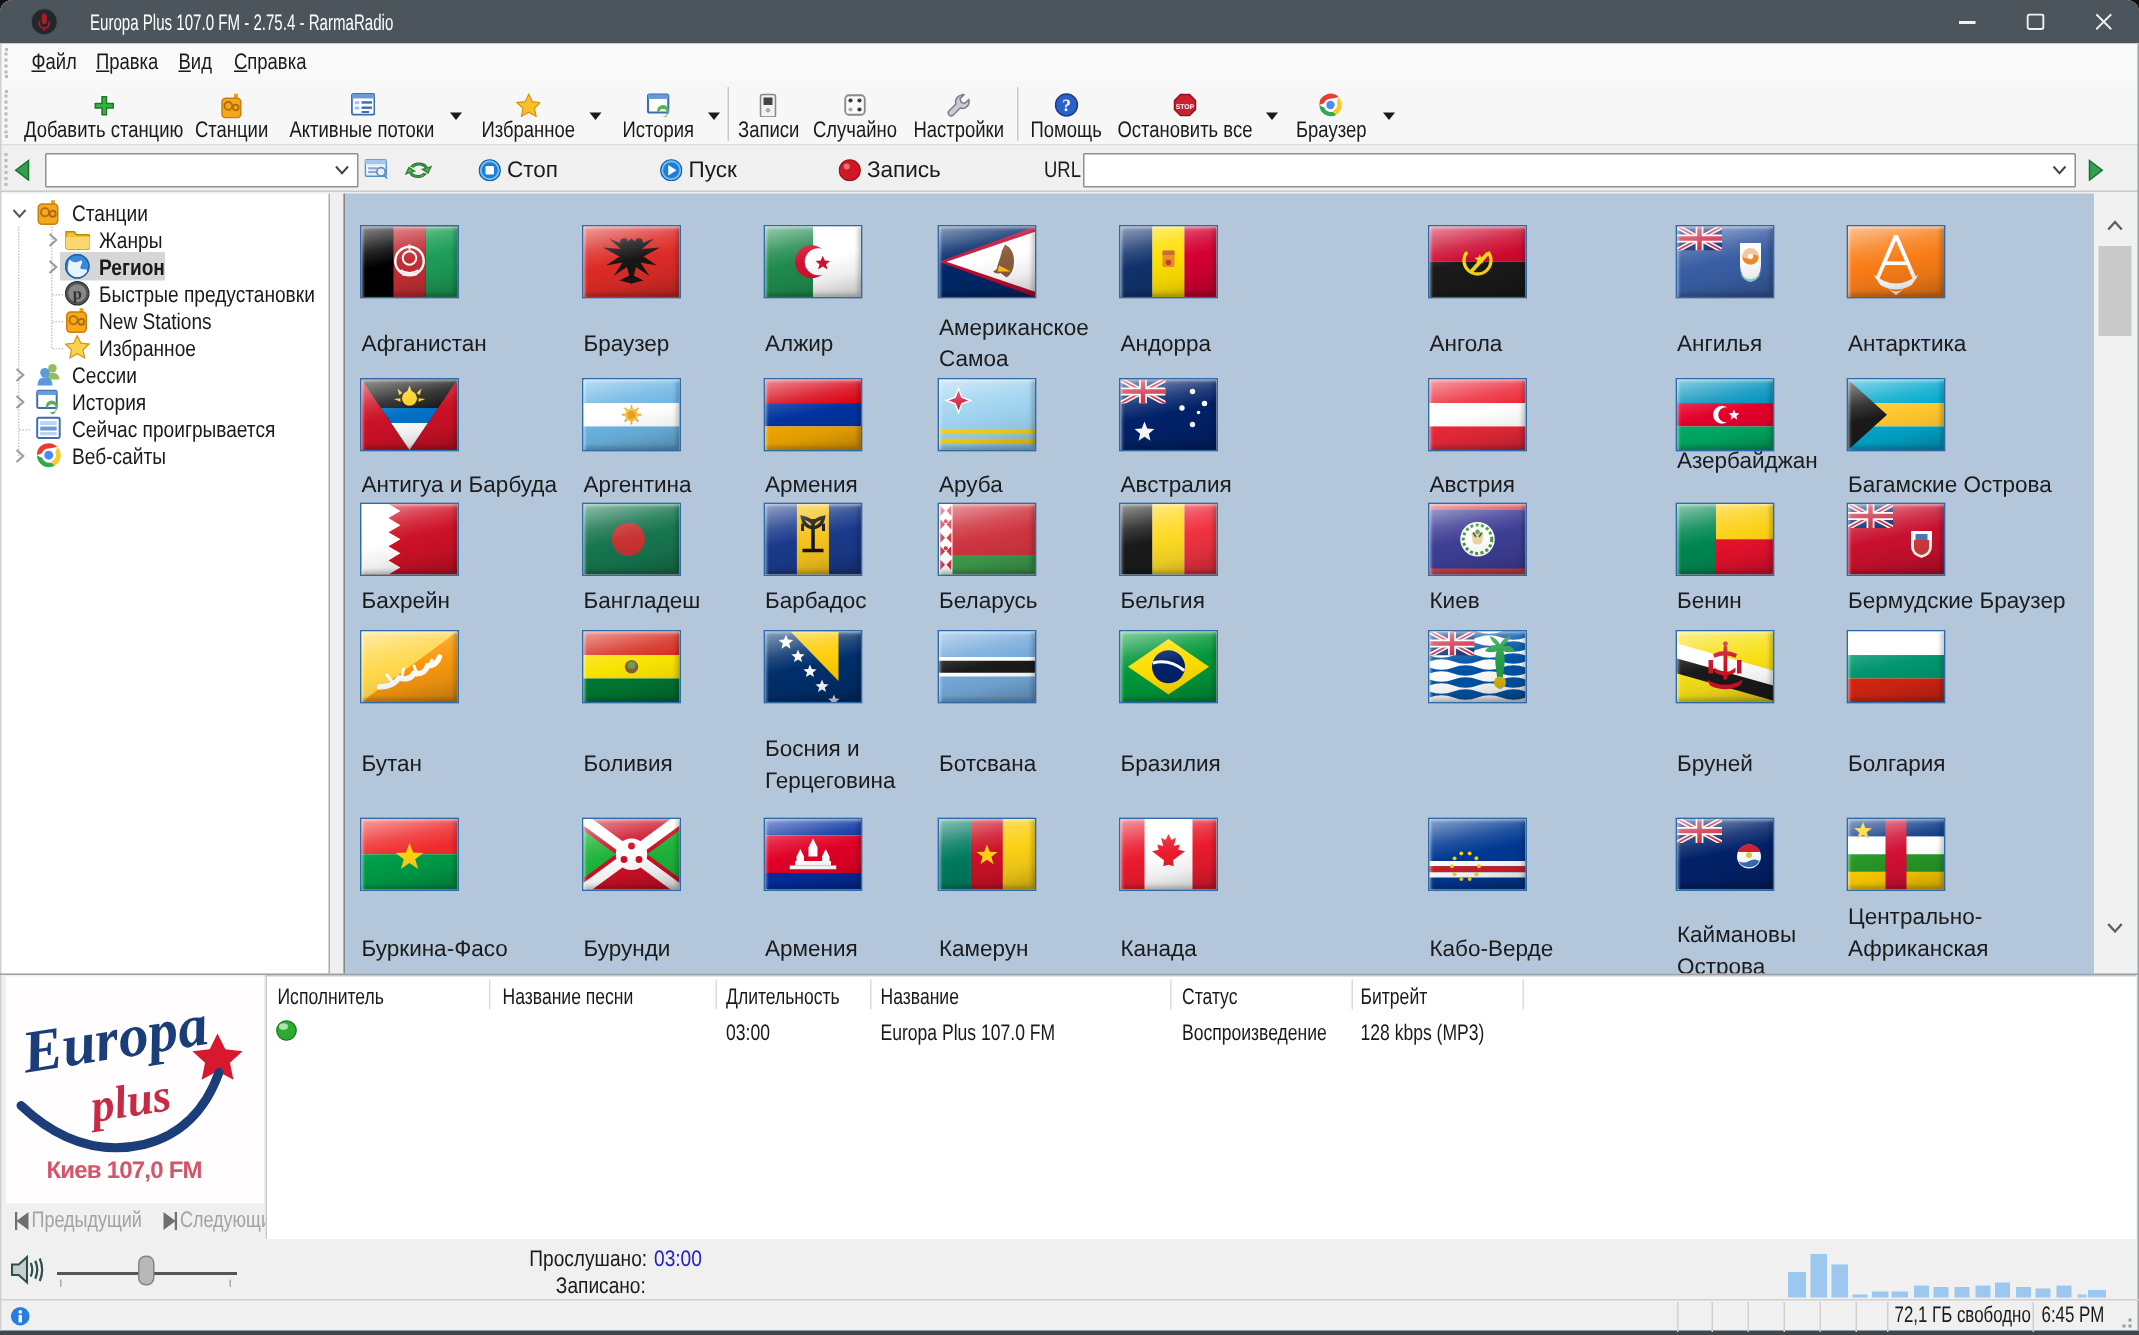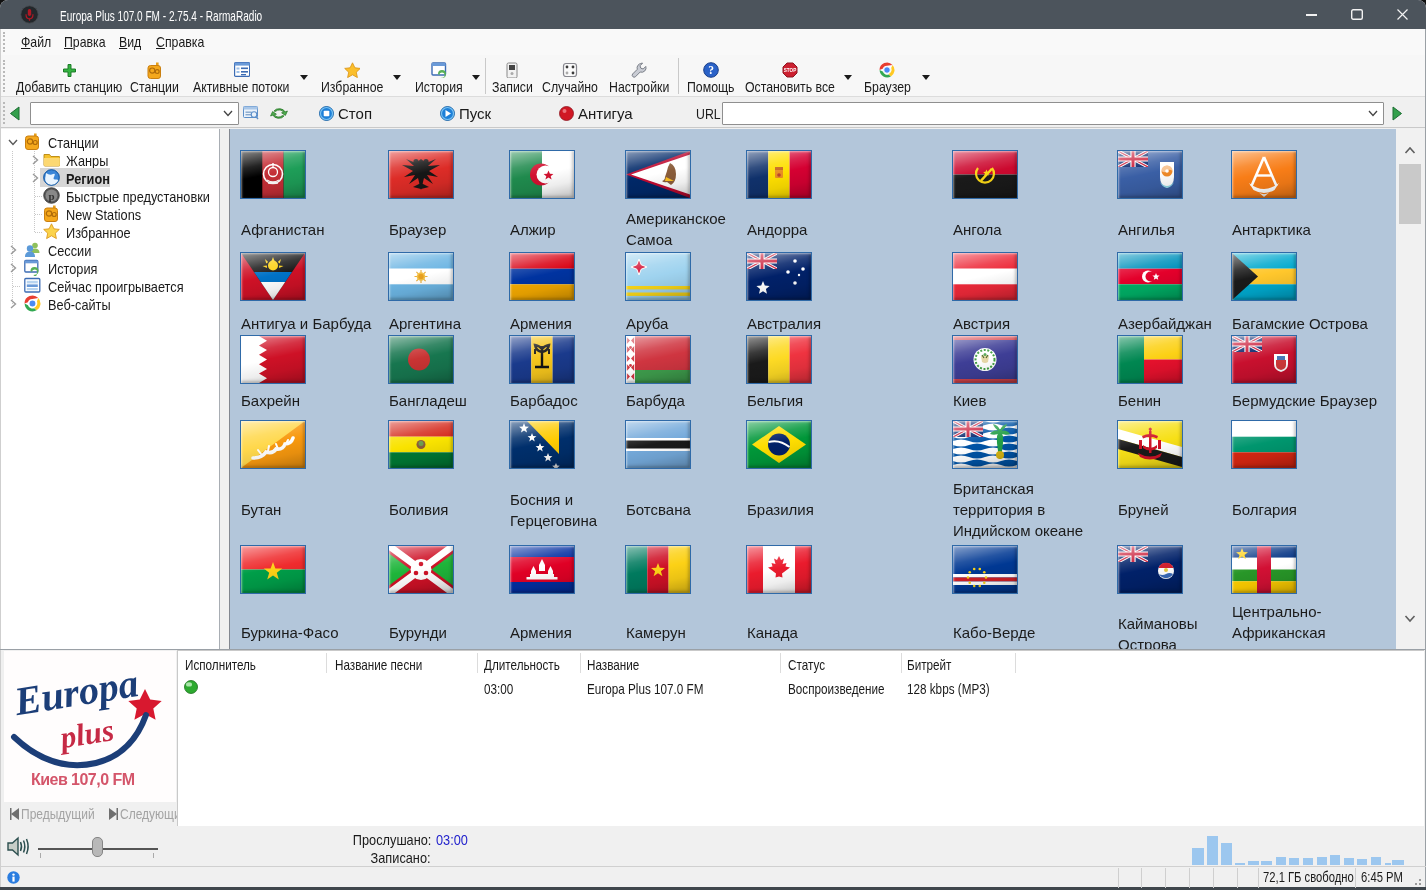--- a/index.html
+++ b/index.html
@@ -163,21 +163,21 @@
     <svg class="abs" style="left:440px;top:106px" width="15" height="15" viewBox="0 0 15 15">
       <circle cx="7.5" cy="7.5" r="7" fill="#1d80d8" stroke="#0f5a9e" stroke-width="0.8"></circle>
       <circle cx="7.5" cy="7.5" r="6" fill="none" stroke="#79c0f0" stroke-width="1.2"></circle>
       <path d="M5.5 4 L11 7.5 L5.5 11 Z" fill="#fff"></path>
     </svg>
     <div class="t" style="left:459px;top:105px">Пуск</div>
     <svg class="abs" style="left:559px;top:106px" width="15" height="15" viewBox="0 0 15 15">
       <circle cx="7.5" cy="7.5" r="7" fill="#d01824" stroke="#8e1420" stroke-width="0.8"></circle>
       <circle cx="5.5" cy="5" r="2" fill="#f08a90" opacity="0.8"></circle>
     </svg>
-    <div class="t" style="left:578px;top:105px">Антигуа</div>
+    <div class="t" style="left:578px;top:105px">Запись</div>
     <div class="t s82" style="left:696px;top:105px">URL</div>
     <div class="abs" style="left:722px;top:102px;width:662px;height:23px;background:#fff;border:1px solid #8f8f8f;border-radius:1px"></div>
     <svg class="abs" style="left:1368px;top:110px" width="10" height="7" viewBox="0 0 10 7">
       <path d="M1 1 L5 5.5 L9 1" stroke="#444" stroke-width="1.3" fill="none"></path>
     </svg>
     <svg class="abs" style="left:1392px;top:106px" width="11" height="15" viewBox="0 0 11 15">
       <path d="M1 1 L9.5 7.5 L1 14 Z" fill="#33a04c" stroke="#1d6e33" stroke-width="1"></path>
     </svg>
     <div class="abs" style="left:12px;top:151px;height:153px;border-left:1px dotted #c8c8c8"></div>
     <div class="abs" style="left:34px;top:151px;height:81px;border-left:1px dotted #c8c8c8"></div>
@@ -443,21 +443,21 @@
         <svg width="64" height="47" viewBox="0 0 64 47">
           <rect x="0" y="0" width="64" height="15.7" fill="#0092bc"></rect>
           <rect x="0" y="15.7" width="64" height="15.6" fill="#e4002b"></rect>
           <rect x="0" y="31.3" width="64" height="15.7" fill="#00ae65"></rect>
           <circle cx="30" cy="23.5" r="6" fill="#fff"></circle>
           <circle cx="32.5" cy="23.5" r="5" fill="#e4002b"></circle>
           <path d="M38 20 l1 2.4 2.6 0.2 -2 1.7 0.6 2.5 -2.2-1.4 -2.2 1.4 0.6-2.5 -2-1.7 2.6-0.2 Z" fill="#fff"></path>
         </svg>
         <div class="gl"></div>
       </div>
-      <div class="flbl" style="left:888px;top:184px">Азербайджан</div>
+      <div class="flbl" style="left:888px;top:168px">Азербайджан</div>
       <div class="flag" style="left:1001px;top:123px">
         <svg width="64" height="47" viewBox="0 0 64 47">
           <rect x="0" y="0" width="64" height="15.7" fill="#00a9ce"></rect>
           <rect x="0" y="15.7" width="64" height="15.6" fill="#ffc72c"></rect>
           <rect x="0" y="31.3" width="64" height="15.7" fill="#00a9ce"></rect>
           <path d="M0 0 L26 23.5 L0 47 Z" fill="#1a1a1a"></path>
         </svg>
         <div class="gl"></div>
       </div>
       <div class="flbl" style="left:1002px;top:184px">Багамские Острова</div>
@@ -498,21 +498,21 @@
             <path d="M0.8 10 l3.2 3.5 -3.2 3.5 Z M8.2 10 l-3.2 3.5 3.2 3.5 Z"></path>
             <path d="M0.8 19 l3.2 3.5 -3.2 3.5 Z M8.2 19 l-3.2 3.5 3.2 3.5 Z"></path>
             <path d="M0.8 28 l3.2 3.5 -3.2 3.5 Z M8.2 28 l-3.2 3.5 3.2 3.5 Z"></path>
             <path d="M0.8 37 l3.2 3.5 -3.2 3.5 Z M8.2 37 l-3.2 3.5 3.2 3.5 Z"></path>
           </g>
           <circle cx="4.5" cy="11.5" r="1.4" fill="#cf3540"></circle>
           <circle cx="4.5" cy="29.5" r="1.4" fill="#cf3540"></circle>
         </svg>
         <div class="gl"></div>
       </div>
-      <div class="flbl" style="left:396px;top:261px">Барбуда</div>
+      <div class="flbl" style="left:396px;top:261px">Беларусь</div>
       <div class="flag" style="left:516px;top:206px">
         <svg width="64" height="47" viewBox="0 0 64 47">
           <rect x="0" y="0" width="21.3" height="47" fill="#1a1a1a"></rect>
           <rect x="21.3" y="0" width="21.3" height="47" fill="#fdda24"></rect>
           <rect x="42.6" y="0" width="21.4" height="47" fill="#ef3340"></rect>
         </svg>
         <div class="gl"></div>
       </div>
       <div class="flbl" style="left:517px;top:261px">Бельгия</div>
       <div class="flag" style="left:722px;top:206px">
@@ -615,21 +615,20 @@
             <path d="M0 32 q8 3 16 0 t16 0 t16 0 t16 0 v4 q-8 3 -16 0 t-16 0 t-16 0 t-16 0 Z" fill="#0053a5"></path>
             <path d="M0 40 q8 3 16 0 t16 0 t16 0 t16 0 v4 q-8 3 -16 0 t-16 0 t-16 0 t-16 0 Z" fill="#0053a5"></path>
           </g>
           <use href="#uj" x="0" y="0"></use>
           <path d="M47 8 q4 6 3 14 l-2 16 h-2 l-2-16 q-1-8 3-14 Z" fill="#239e46"></path>
           <path d="M47 10 q-7 -2 -10 3 q5 2 10 -1 M47 10 q7 -2 10 3 q-5 2 -10 -1 M47 9 q-2 -5 -7 -6 q1 4 7 8 M47 9 q2 -5 7 -6 q-1 4 -7 8" fill="#239e46"></path>
           <circle cx="47" cy="34" r="4" fill="#d8b512"></circle>
         </svg>
         <div class="gl"></div>
       </div>
-      <div class="flbl" style="left:723px;top:349px">Британская<br>территория в<br>Индийском океане</div>
       <div class="flag" style="left:887px;top:291px">
         <svg width="64" height="47" viewBox="0 0 64 47">
           <rect x="0" y="0" width="64" height="47" fill="#f7e017"></rect>
           <path d="M0 8 L64 26 V36 L0 18 Z" fill="#fff"></path>
           <path d="M0 18 L64 36 V46 L0 28 Z" fill="#1a1a1a"></path>
           <g fill="#cf1126">
             <path d="M31 10 h2.5 v22 h-2.5 Z"></path>
             <path d="M30.5 8 q1.7-3 3.5 0 l-1.7 3 Z"></path>
             <path d="M24 15 q8-4 16 0 l-1 2.5 q-7-3.5-14 0 Z"></path>
             <path d="M21 19 h3 v9 h-3 Z M40 19 h3 v9 h-3 Z"></path>

